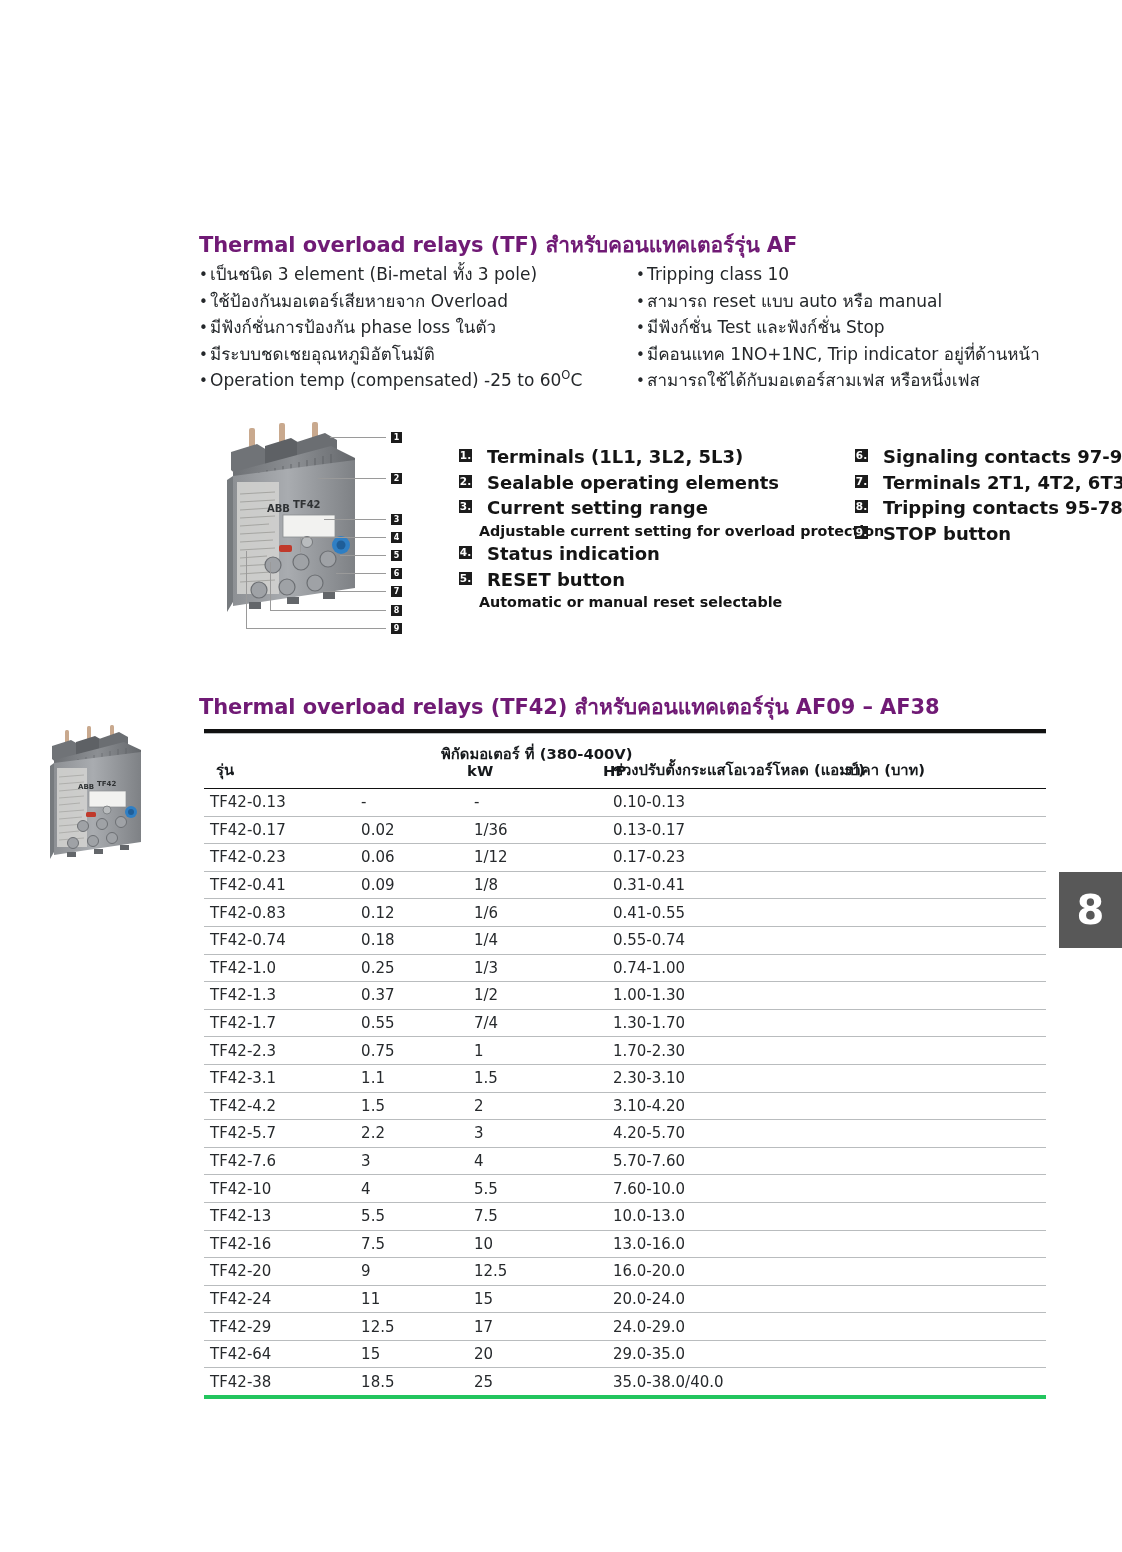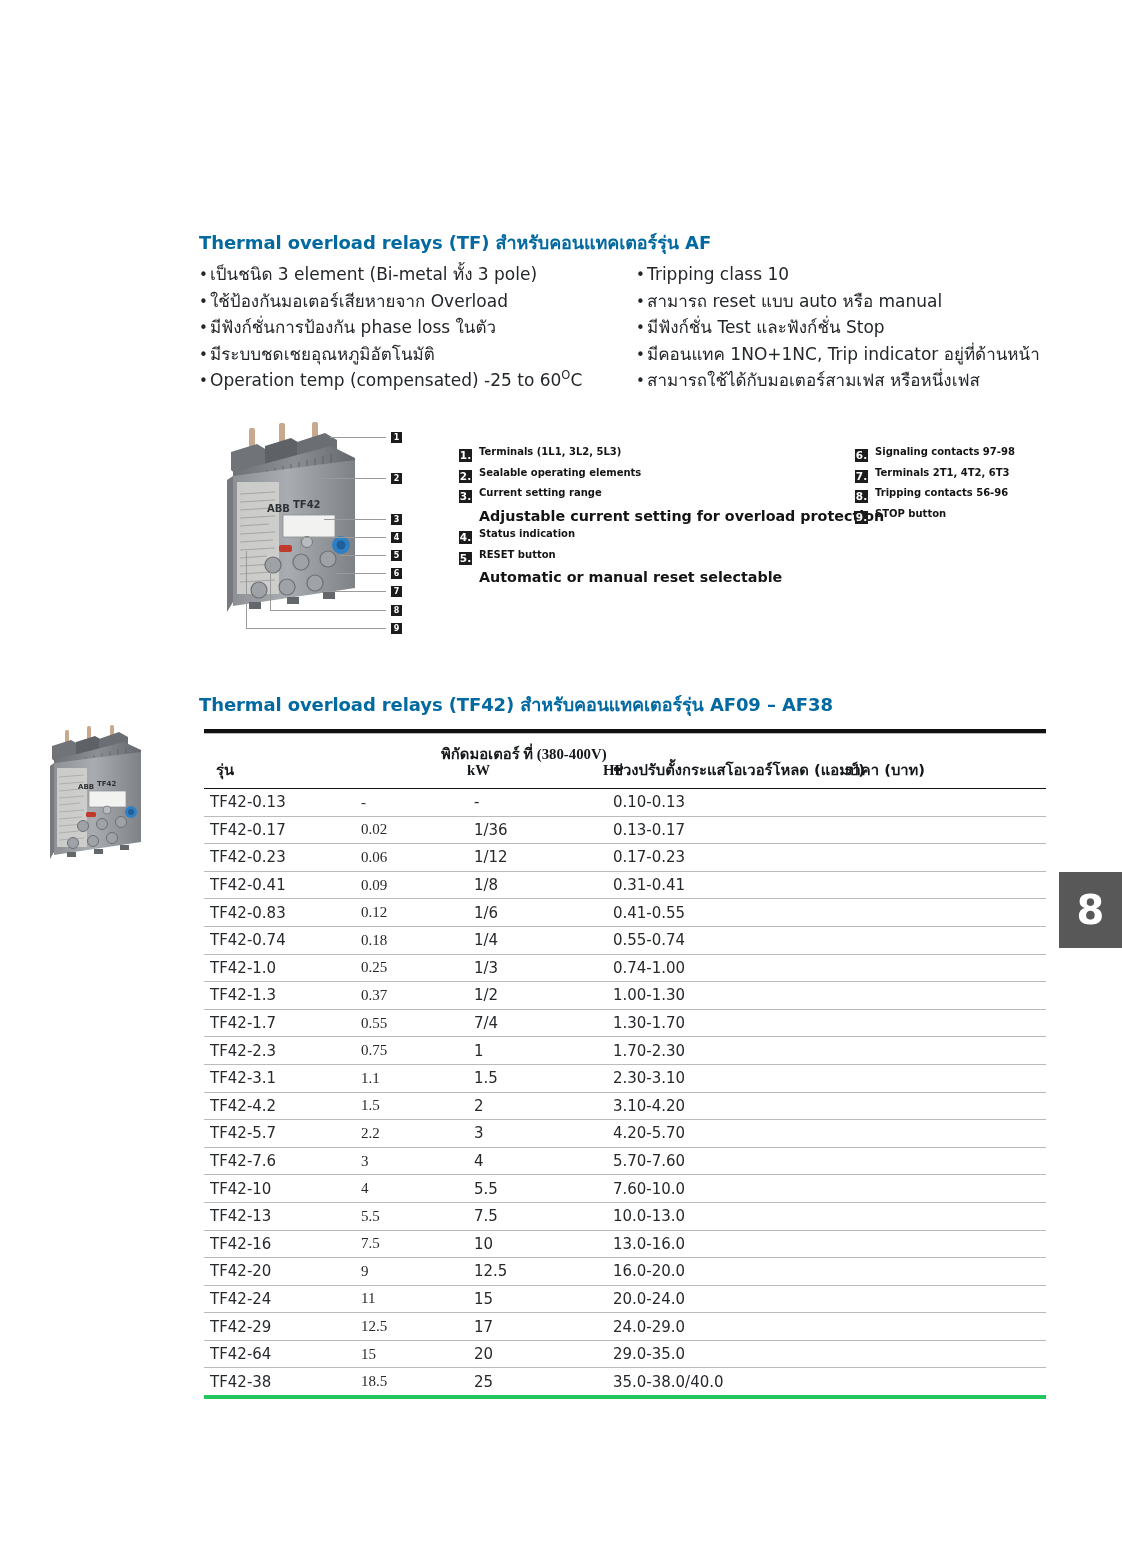--- a/index.html
+++ b/index.html
@@ -12,25 +12,25 @@
     height: 1552px;
     position: relative;
     font-family: "DejaVu Sans", "Liberation Sans", sans-serif;
     color: #1a1a1a;
     overflow: hidden;
   }
 
   
   .section-heading {
     position: absolute;
-    font-size: 18px;
+    font-size: 21px;
     font-weight: bold;
     letter-spacing: -0.1px;
     white-space: nowrap;
-    color: #0369a1;
+    color: #701a75;
   }
   #heading-1 { left: 199px; top: 228px; }
   #heading-2 { left: 199px; top: 690px; }
 
   
   .bullet-col {
     position: absolute;
     font-size: 17px;
     line-height: 25.5px;
     color: #24272a;
@@ -107,21 +107,21 @@
     height: 13px;
     background: #1c1c1c;
     color: #fff;
     font-size: 10.5px;
     font-weight: bold;
     line-height: 13px;
     text-align: center;
     margin-right: 7px;
     margin-top: 3px;
   }
-  .legend-label { font-weight: bold; font-size: 10px; }
+  .legend-label { font-weight: bold; font-size: 18px; margin-left: 8px; }
   .legend-sub {
     margin-left: 20px;
     margin-bottom: 4.5px;
     font-weight: bold;
     font-size: 14.3px;
     white-space: nowrap;
   }
 
   
   #product-thumb {
@@ -194,21 +194,21 @@
   table.spec td {
     padding: 4.3px 0 4.3px 0;
     border-bottom: 1px solid #b9bcbe;
     font-size: 15px;
     color: #26292c;
   }
   table.spec tbody tr:last-child td {
     border-bottom: 4px solid #22c55e;
   }
   .c-model { padding-left: 6px !important; width: 150px; }
-  .c-kw { width: 112px; font-family: Liberation Serif, serif; }
+  .c-kw { width: 112px; }
   .c-hp { width: 138px; }
   .c-range { width: 230px; }
   .c-price { width: 200px; }
 </style>
 </head>
 <body>
 
 <div class="section-heading" id="heading-1">Thermal overload relays (TF) สำหรับคอนแทคเตอร์รุ่น AF</div>
 
 <div class="bullet-col" id="bullets-left">
@@ -412,21 +412,21 @@
   <div class="legend-item">
     <span class="legend-num">6.</span>
     <span class="legend-label">Signaling contacts 97-98</span>
   </div>
   <div class="legend-item">
     <span class="legend-num">7.</span>
     <span class="legend-label">Terminals 2T1, 4T2, 6T3</span>
   </div>
   <div class="legend-item">
     <span class="legend-num">8.</span>
-    <span class="legend-label">Tripping contacts 56-96</span>
+    <span class="legend-label">Tripping contacts 95-78</span>
   </div>
   <div class="legend-item">
     <span class="legend-num">9.</span>
     <span class="legend-label">STOP button</span>
   </div>
 </div>
 
 <div class="section-heading" id="heading-2">Thermal overload relays (TF42) สำหรับคอนแทคเตอร์รุ่น AF09 – AF38</div>
 
 <svg id="product-thumb" viewBox="0 0 115 152">

